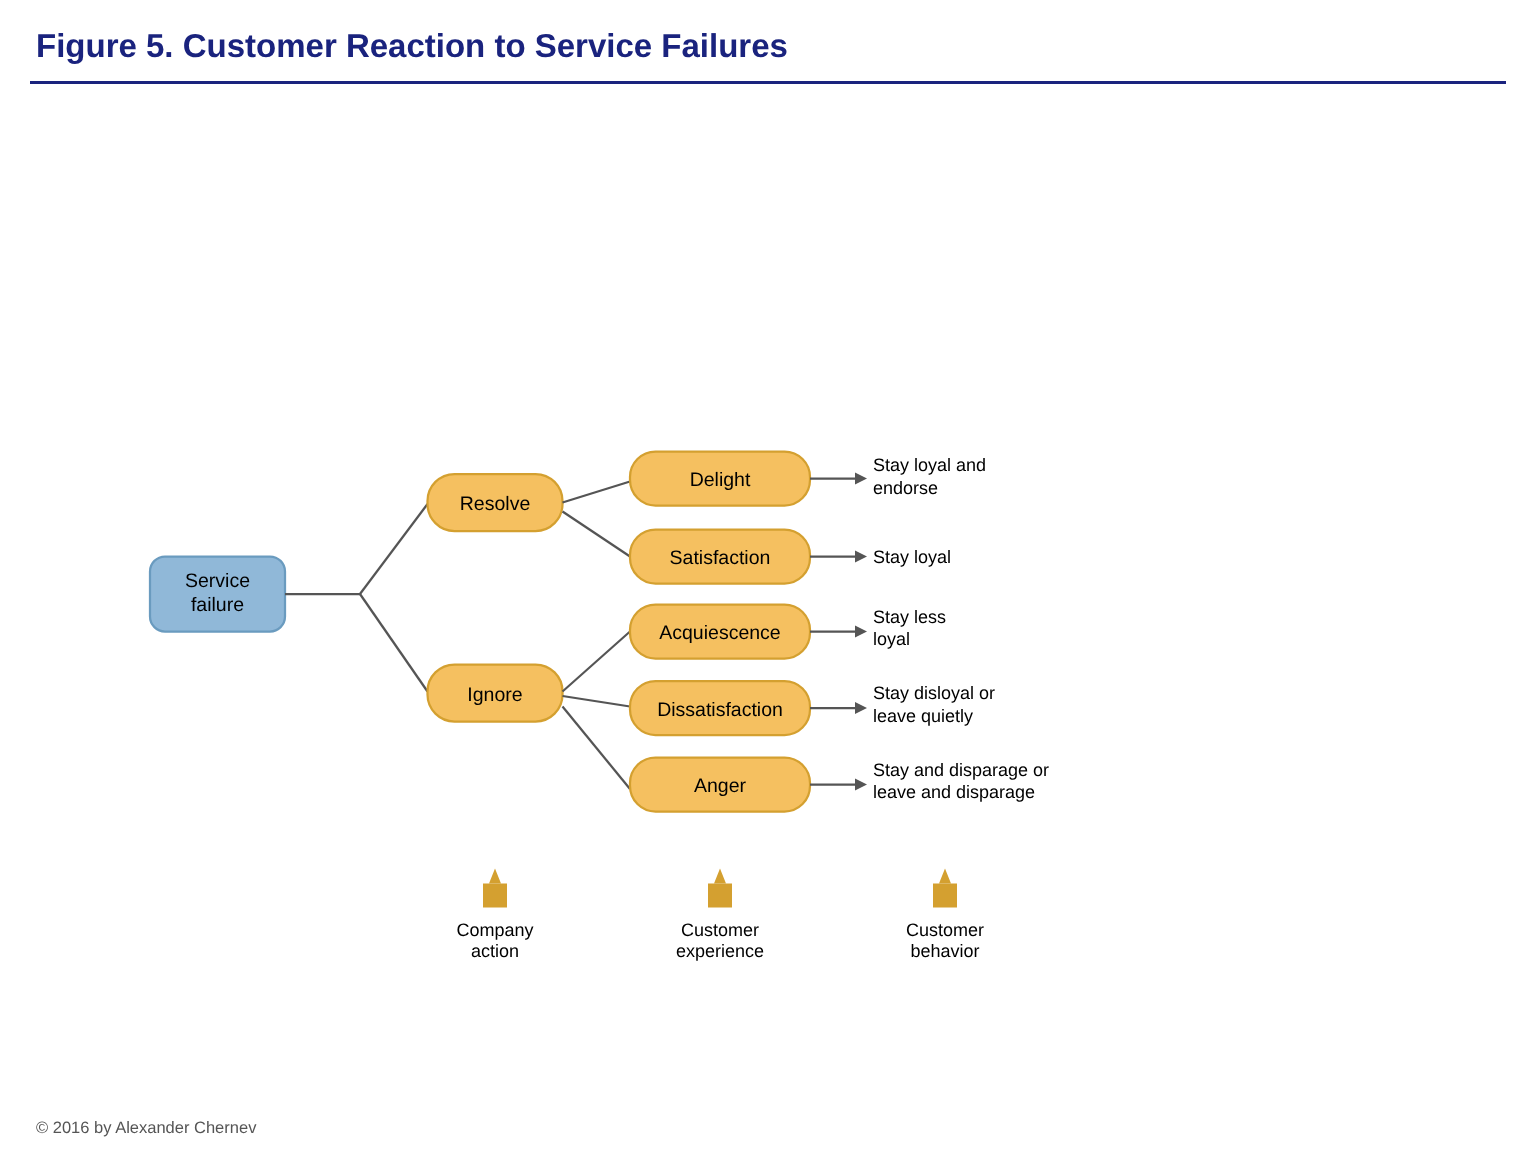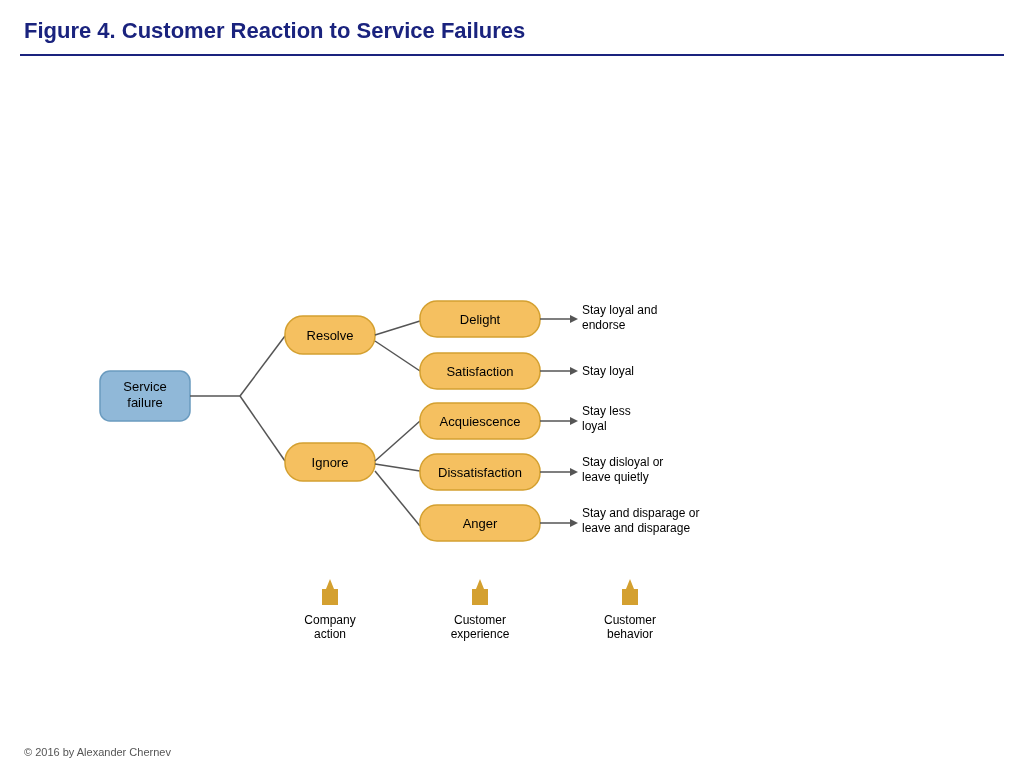--- a/index.html
+++ b/index.html
@@ -40,21 +40,21 @@
       bottom: 10px;
       left: 24px;
       font-size: 11px;
       color: #555;
     }
   </style>
 </head>
 <body>
 
 <div class="page-header">
-  <div class="page-title">Figure 4. Customer Reaction to Service Failures</div>
+  <div class="page-title">Figure 5. Customer Reaction to Service Failures</div>
 </div>
 <hr class="divider">
 
 <div class="diagram-area">
   <svg class="diagram" viewBox="0 0 1024 650">
 
     <rect x="100" y="300" width="90" height="50" rx="10" ry="10" fill="#90b8d8" stroke="#6a9bbf" stroke-width="1.5"></rect>
     <text x="145" y="320" text-anchor="middle" font-size="13" fill="#000" font-family="Arial">Service</text>
     <text x="145" y="336" text-anchor="middle" font-size="13" fill="#000" font-family="Arial">failure</text>
 

